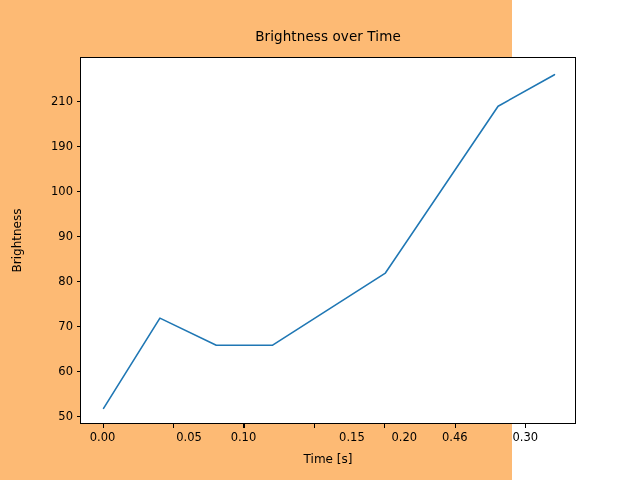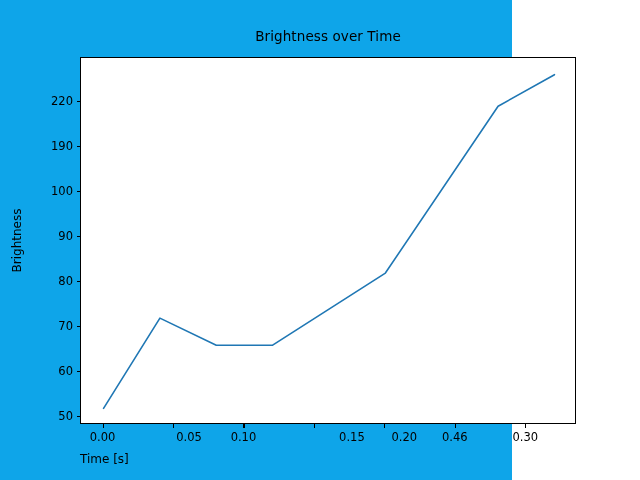--- a/index.html
+++ b/index.html
@@ -10,21 +10,21 @@
     width: 640px;
     height: 480px;
     background: #ffffff;
     font-family: "DejaVu Sans", sans-serif;
     overflow: hidden;
   }
   #figure {
     position: relative;
     width: 512px;
     height: 480px;
-    background: #0ea5e9;
+    background: #fdba74;
   }
   #chart-title {
     position: absolute;
     left: 80px;
     top: 28px;
     width: 496px;
     text-align: center;
     font-size: 13.5px;
     color: #000000;
     letter-spacing: 0.1px;
@@ -73,20 +73,21 @@
   .xtick-mark {
     width: 1.1px;
     height: 3.5px;
     top: 367px;
   }
   #xlabel {
     position: absolute;
     left: 80px;
     top: 452px;
     width: 496px;
+    text-align: center;
     font-size: 12px;
     color: #000000;
   }
   #ylabel {
     position: absolute;
     left: 0px;
     top: 57px;
     width: 367px;
     height: 20px;
     transform-origin: 0 0;
@@ -110,21 +111,21 @@
   </div>
 
   <div id="ytick-labels">
       <div class="tick-label ytick-label" style="left: 40px; width: 33px; top: 416.335px;">50</div>
       <div class="tick-label ytick-label" style="left: 40px; width: 33px; top: 371.249px;">60</div>
       <div class="tick-label ytick-label" style="left: 40px; width: 33px; top: 326.163px;">70</div>
       <div class="tick-label ytick-label" style="left: 40px; width: 33px; top: 281.077px;">80</div>
       <div class="tick-label ytick-label" style="left: 40px; width: 33px; top: 235.991px;">90</div>
       <div class="tick-label ytick-label" style="left: 40px; width: 33px; top: 190.905px;">100</div>
       <div class="tick-label ytick-label" style="left: 40px; width: 33px; top: 145.819px;">190</div>
-      <div class="tick-label ytick-label" style="left: 40px; width: 33px; top: 100.733px;">220</div>
+      <div class="tick-label ytick-label" style="left: 40px; width: 33px; top: 100.733px;">210</div>
     </div>
   <div id="xtick-labels">
       <div class="tick-label xtick-label" style="left: 102.545px; top: 430px;">0.00</div>
       <div class="tick-label xtick-label" style="left: 173px; top: 430px; margin-left: 16px;">0.05</div>
       <div class="tick-label xtick-label" style="left: 243.455px; top: 430px;">0.10</div>
       <div class="tick-label xtick-label" style="left: 313.909px; top: 430px; margin-left: 38px;">0.15</div>
       <div class="tick-label xtick-label" style="left: 384.364px; top: 430px; padding-left: 40px;">0.20</div>
       <div class="tick-label xtick-label" style="left: 454.818px; top: 430px;">0.46</div>
       <div class="tick-label xtick-label" style="left: 525.273px; top: 430px;">0.30</div>
     </div>

